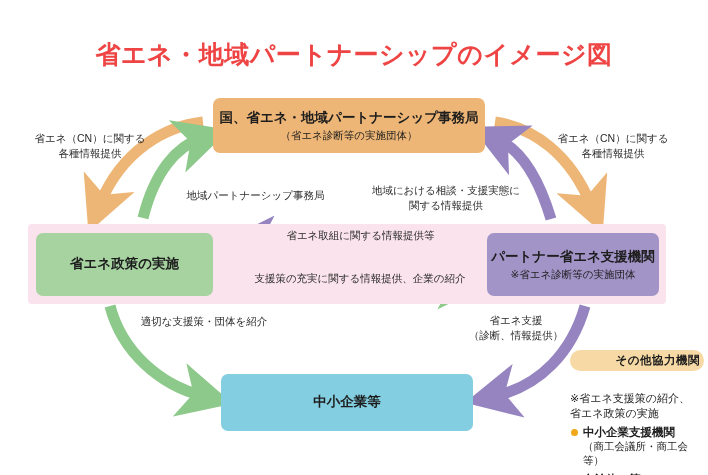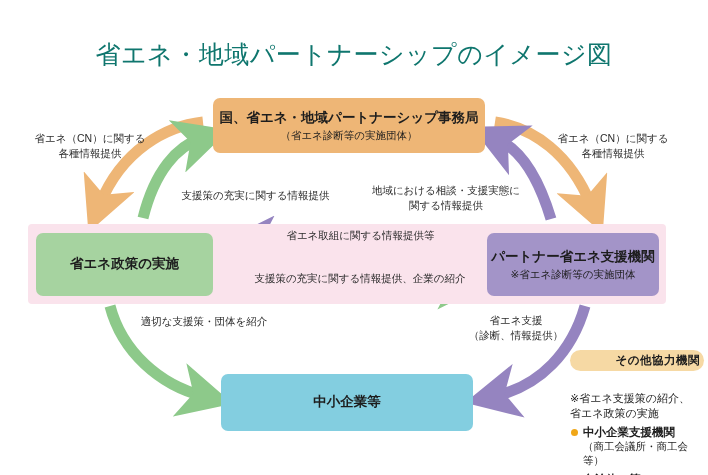--- a/index.html
+++ b/index.html
@@ -12,21 +12,21 @@
   }
   #stage{position:relative;width:708px;height:475px;}
 
   
   #arrow-layer{position:absolute;left:0;top:0;width:708px;height:475px;}
 
   
   .title{
     position:absolute;left:0;top:38px;width:708px;
     text-align:center;
-    font-size:25px;font-weight:normal;color:#0f766e;
+    font-size:25px;font-weight:bold;color:#ef4444;
     letter-spacing:.5px;
   }
 
   
   .band{
     position:absolute;left:28px;top:224px;width:638px;height:80px;
     background:#fae3ec;border-radius:4px;
   }
 
   
@@ -149,21 +149,21 @@
   </div>
 
   <div class="node" id="node-sme">
     <span class="ttl">中小企業等</span>
   </div>
 
   <div class="cap" id="cap-left-top">省エネ（CN）に関する
 各種情報提供</div>
   <div class="cap" id="cap-right-top">省エネ（CN）に関する
 各種情報提供</div>
-  <div class="cap" id="cap-inner-left">支援策の充実に関する情報提供</div>
+  <div class="cap" id="cap-inner-left">地域パートナーシップ事務局</div>
   <div class="cap" id="cap-inner-right">地域における相談・支援実態に
 関する情報提供</div>
   <div class="cap" id="cap-arrow-upper">省エネ取組に関する情報提供等</div>
   <div class="cap" id="cap-arrow-lower">支援策の充実に関する情報提供、企業の紹介</div>
   <div class="cap" id="cap-left-bottom">適切な支援策・団体を紹介</div>
   <div class="cap" id="cap-right-bottom">省エネ支援
 （診断、情報提供）</div>
 
   <div id="legend">
     <span class="pill">その他協力機関</span>

